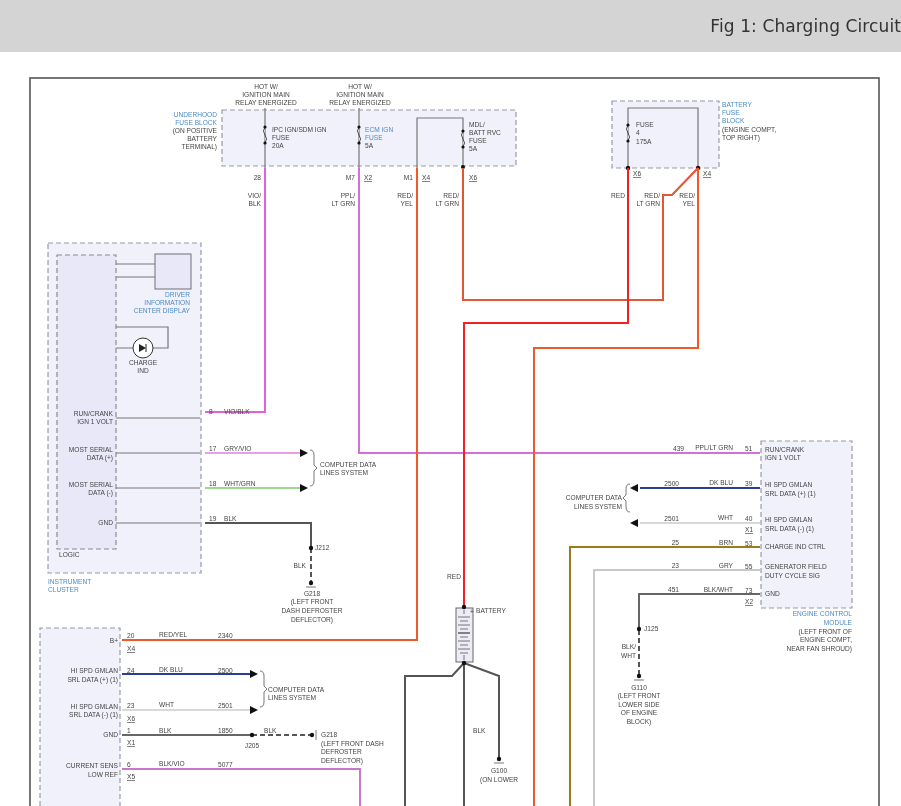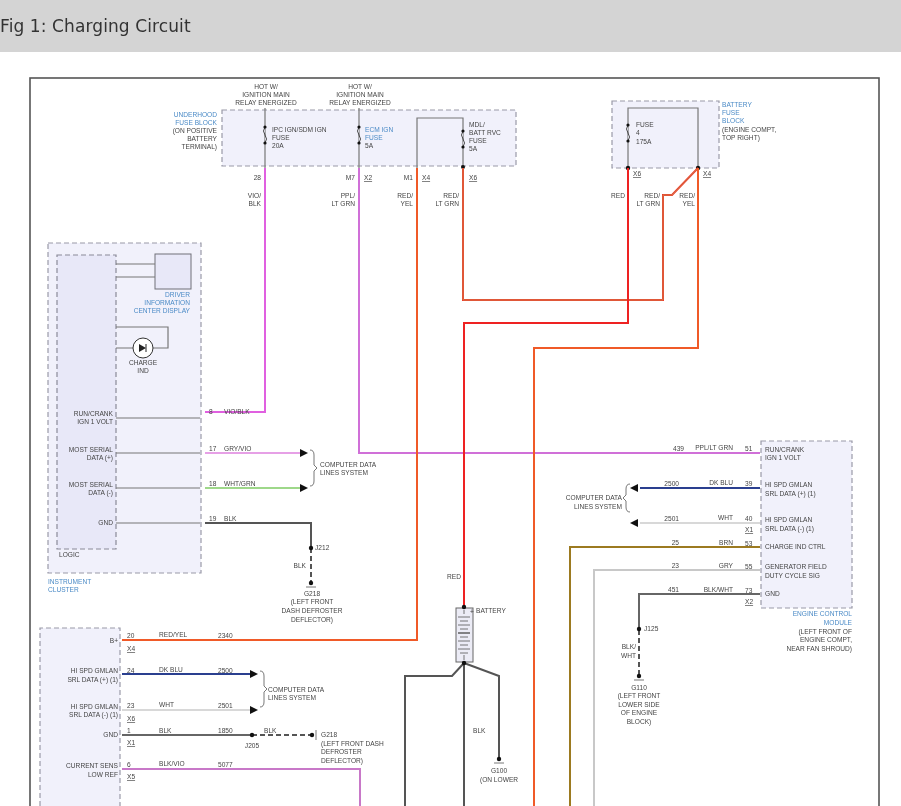--- a/index.html
+++ b/index.html
@@ -1,17 +1,17 @@
 <!DOCTYPE html>
 <html><head>
 <meta charset="utf-8">
 <style>
   html, body { margin: 0; padding: 0; background: #ffffff; }
   body { width: 901px; height: 806px; overflow: hidden; position: relative; font-family: "Liberation Sans", sans-serif; }
-  .header { position: absolute; left: 0; top: 0; width: 901px; height: 52px; background: #d4d4d4; display: flex; align-items: center; justify-content: flex-start; }
+  .header { position: absolute; left: 0; top: 0; width: 901px; height: 52px; background: #d4d4d4; display: flex; align-items: center; justify-content: flex-end; }
   .header-title { font-family: "DejaVu Sans", sans-serif; font-size: 17px; color: #333333; letter-spacing: 0.1px; }
   svg.diagram { position: absolute; left: 0; top: 0; }
   svg text { font-family: "Liberation Sans", sans-serif; font-size: 6.6px; fill: #444444; }
   svg text.blue { fill: #4a8ac6; }
   svg text.ul { text-decoration: underline; }
   .box { fill: #f1f1fb; stroke: #9a9aa8; stroke-width: 1.2; stroke-dasharray: 5 3; }
   .inner { fill: #e8e8f8; stroke: #8a8a98; stroke-width: 1.2; stroke-dasharray: 5 3; }
   .solidbox { fill: #e8e8f8; stroke: #707078; stroke-width: 1; }
   .int { stroke: #777; stroke-width: 1.2; fill: none; }
   .dot { fill: #111; }

